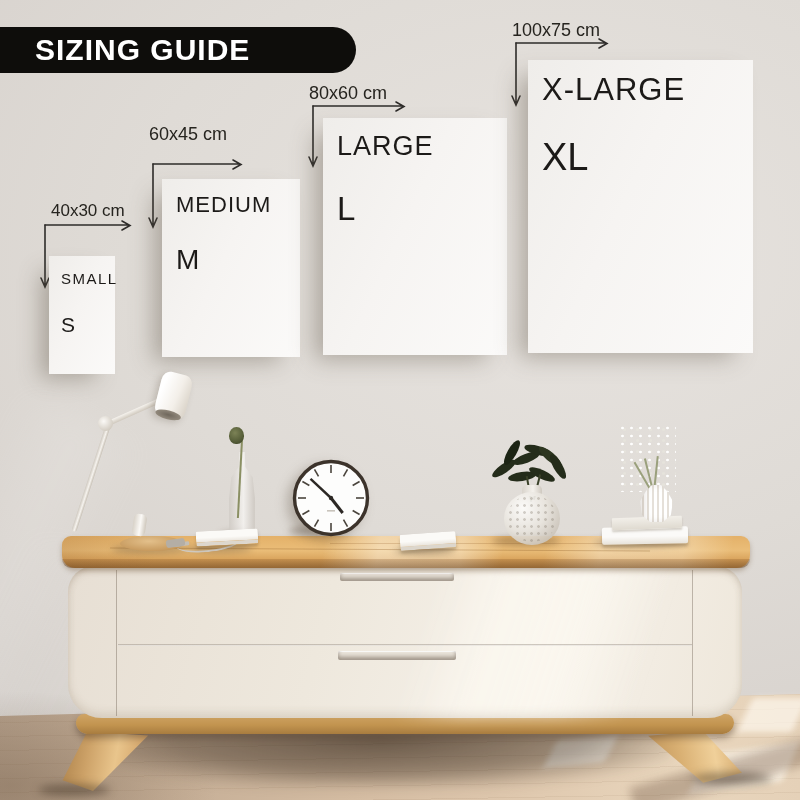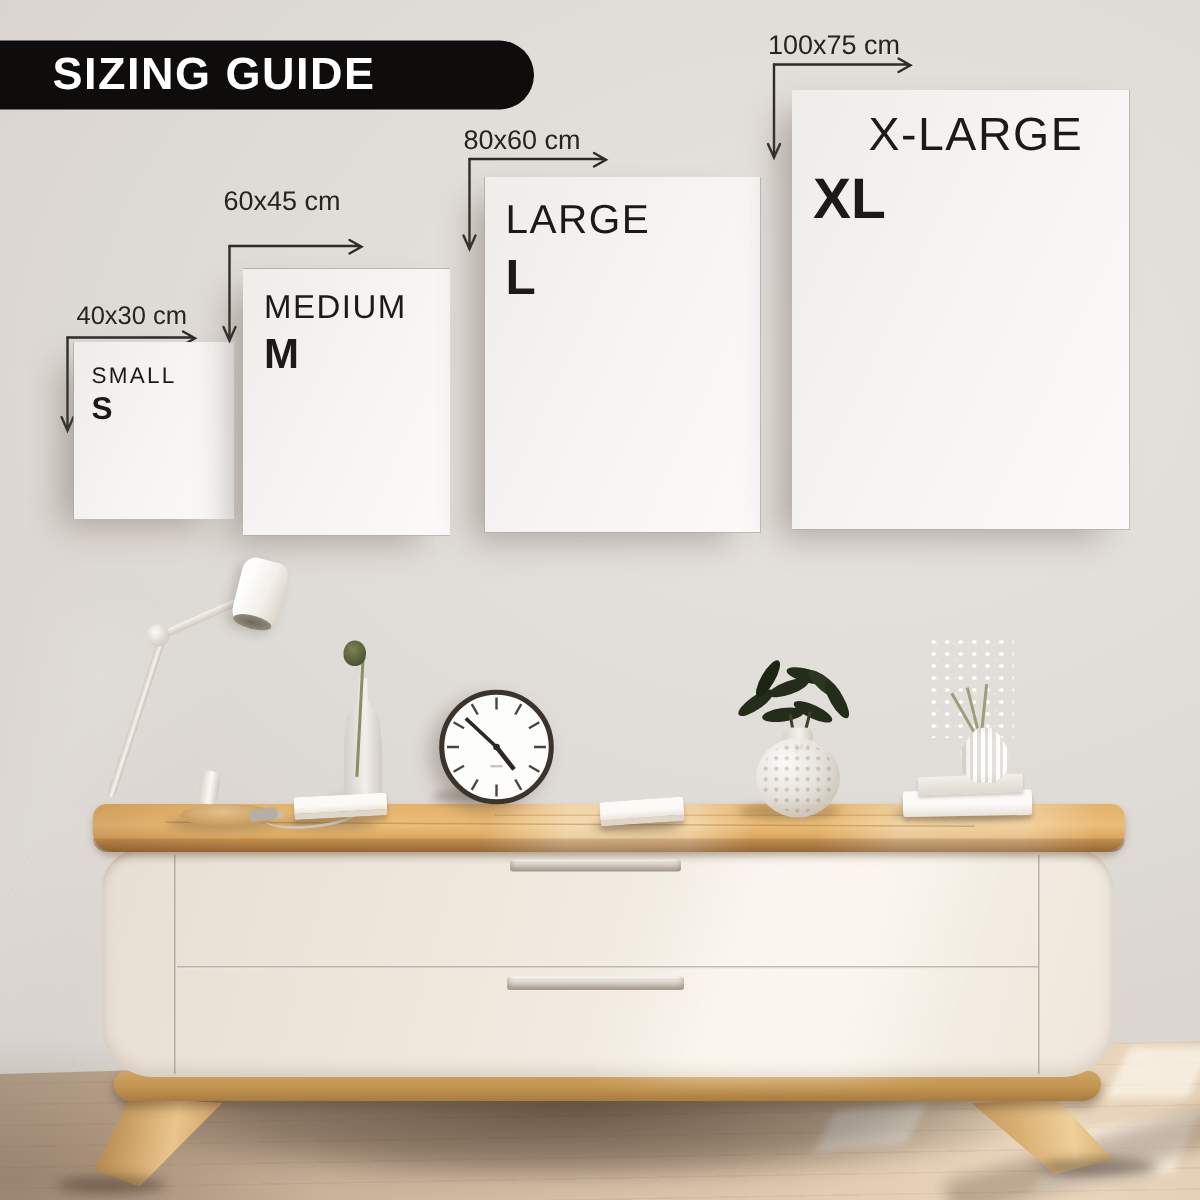--- a/index.html
+++ b/index.html
@@ -30,35 +30,35 @@
 
   
   .banner{left:0;top:27px;width:356px;height:46px;background:#0e0d0b;
           border-radius:0 23px 23px 0;display:flex;align-items:center;}
   .banner span{position:static;color:#fff;font-size:30px;font-weight:700;
                letter-spacing:1px;margin-left:35px;white-space:nowrap;}
 
   
   .frame{background:#211f1c;box-shadow:-14px 10px 22px -6px rgba(95,85,72,.42);}
   .paper{position:absolute;inset:0;margin:auto;background:linear-gradient(115deg,#efedea 0%,#f6f4f2 45%,#fbfaf9 100%);}
-  .frame-s{left:49px;top:228px;width:107px;height:118px;padding:8px;}
+  .frame-s{left:49px;top:256px;width:66px;height:118px;padding:8px;}
   .frame-m{left:162px;top:179px;width:138px;height:178px;padding:5px;}
   .frame-l{left:323px;top:118px;width:184px;height:237px;padding:6px;}
   .frame-xl{left:528px;top:60px;width:225px;height:293px;padding:7px;}
   .paper{position:relative;width:100%;height:100%;}
   .fname,.fletter{position:absolute;color:#1c1a18;white-space:nowrap;}
   .fname{font-weight:400;}
-  .fletter{font-weight:700;}
+  .fletter{font-weight:400;margin-top:24px;}
   .frame-s .fname{left:12px;top:14px;font-size:15px;letter-spacing:1.5px;}
   .frame-s .fletter{left:12px;top:33px;font-size:21px;}
   .frame-m .fname{left:14px;top:13px;font-size:22px;letter-spacing:1px;}
   .frame-m .fletter{left:14px;top:41px;font-size:28px;}
   .frame-l .fname{left:14px;top:13px;font-size:27px;letter-spacing:1px;text-align:right;}
   .frame-l .fletter{left:14px;top:48px;font-size:33px;}
-  .frame-xl .fname{left:14px;top:12px;font-size:31px;letter-spacing:1px;margin-left:37px;}
+  .frame-xl .fname{left:14px;top:12px;font-size:31px;letter-spacing:1px;}
   .frame-xl .fletter{left:14px;top:52px;font-size:38px;}
 
   .dim-label{color:#26241f;font-size:18px;white-space:nowrap;}
   .lab-s{left:51px;top:201px;font-size:17px;}
   .lab-m{left:149px;top:124px;text-align:right;}
   .lab-l{left:309px;top:83px;}
   .lab-xl{left:512px;top:20px;}
   .arrow-svg{overflow:visible;}
   .arr-s{left:44px;top:222px;}
   .arr-m{left:152px;top:161px;}

